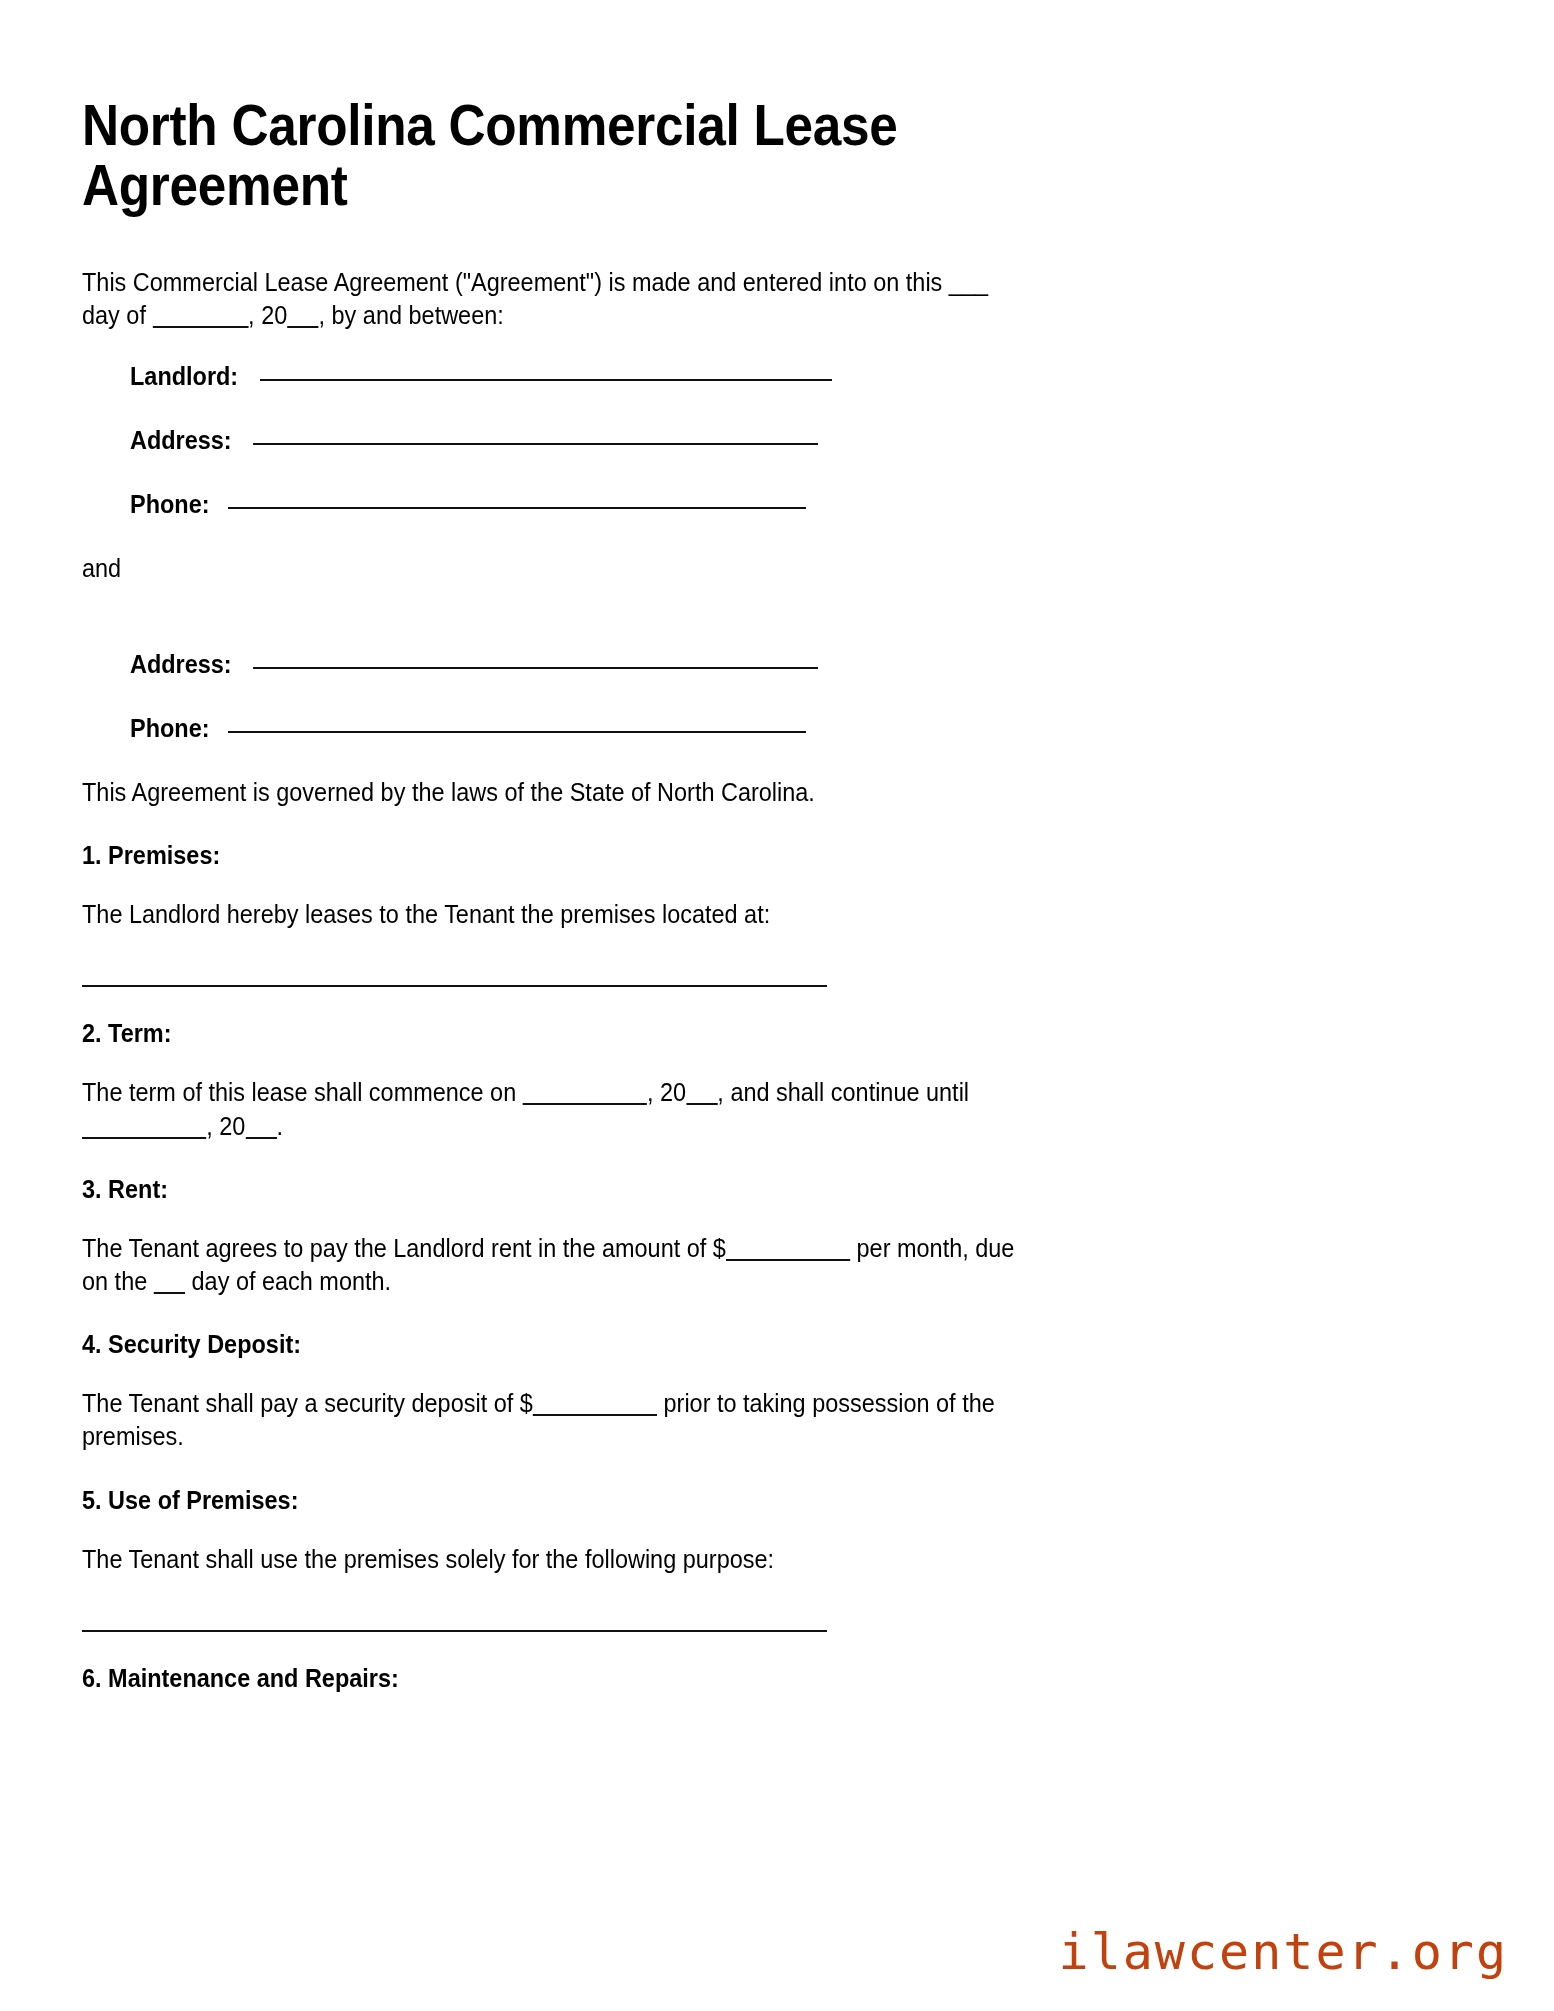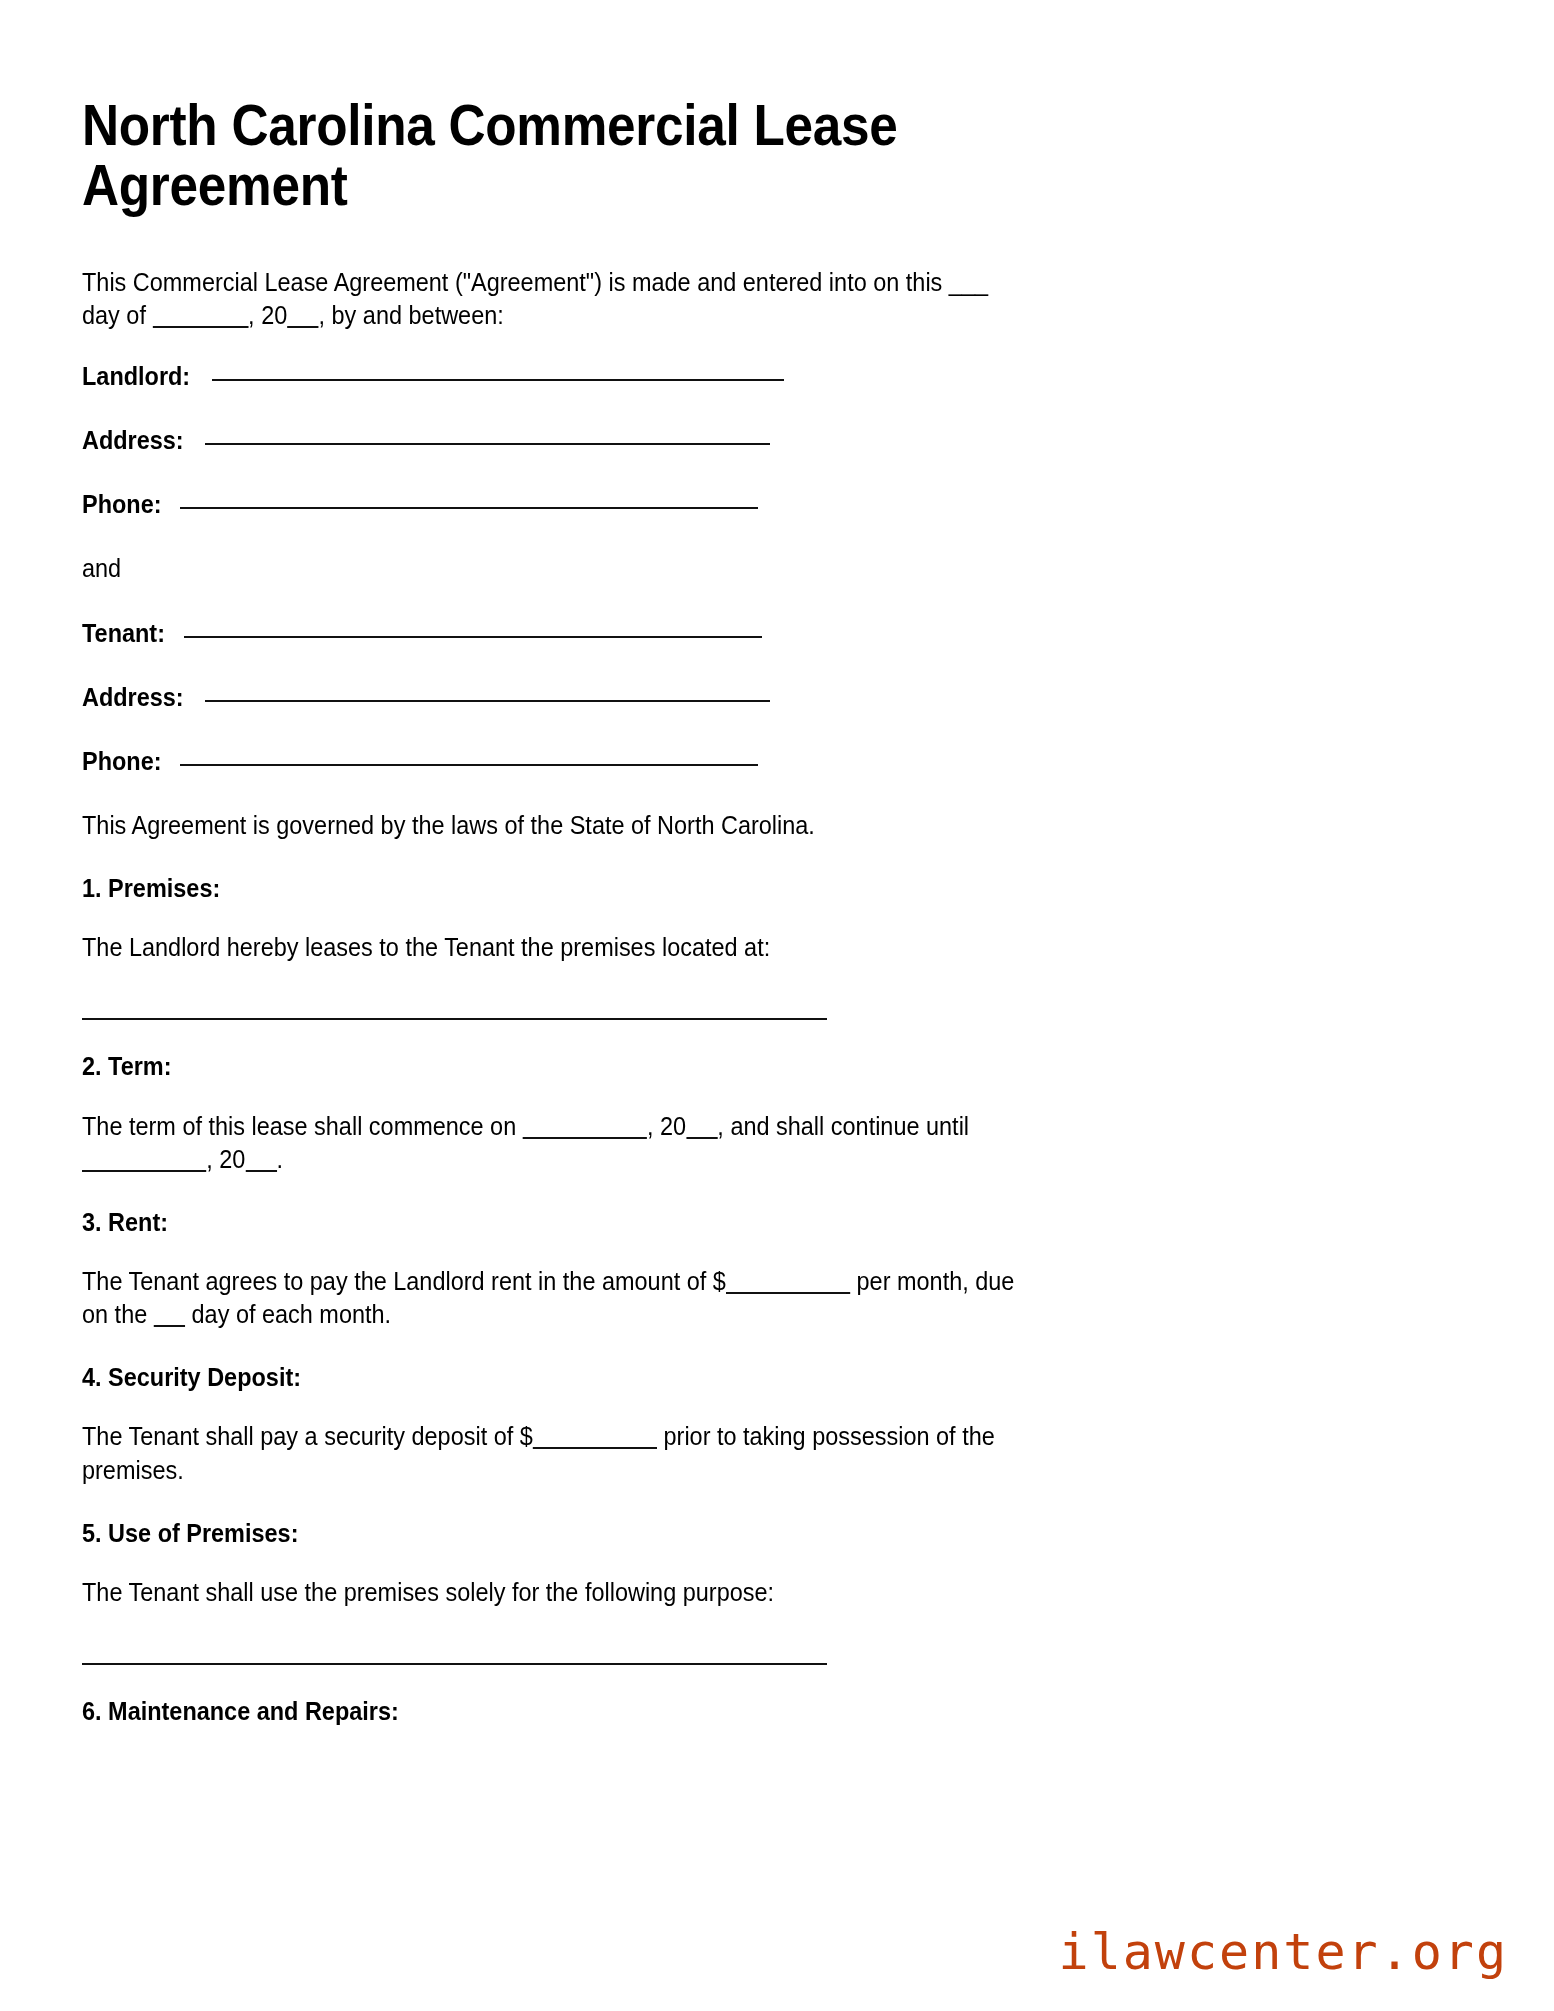--- a/index.html
+++ b/index.html
@@ -70,20 +70,21 @@
   .gap-sec     { height: 30px; }
   .gap-blank   { height: 54px; }
   .gap-small   { height: 26px; }
 
   
   .field-row {
     display: flex;
     align-items: baseline;
     font-size: 25.5px;
     line-height: 1.30;
+    margin-left: 48px;
   }
   .field-label {
     font-weight: bold;
     white-space: pre;
     transform: scaleX(0.92);
     transform-origin: left bottom;
     display: inline-block;
   }
   .field-rule {
     display: inline-block;
@@ -151,24 +152,20 @@
 
     <div class="field-row">
       <span class="field-label">Phone:</span>
       <span class="field-rule" style="width:578px; margin-left:12px;"></span>
     </div>
     <div class="gap-field"></div>
 
     <p class="para">and</p>
     <div class="gap-field"></div>
 
-    <div class="field-row">
-      <span class="field-label">Tenant:</span>
-      <span class="field-rule" style="width:578px; margin-left:12px;"></span>
-    </div>
     <div class="gap-field"></div>
 
     <div class="field-row">
       <span class="field-label">Address:</span>
       <span class="field-rule" style="width:565px; margin-left:12px;"></span>
     </div>
     <div class="gap-field"></div>
 
     <div class="field-row">
       <span class="field-label">Phone:</span>

